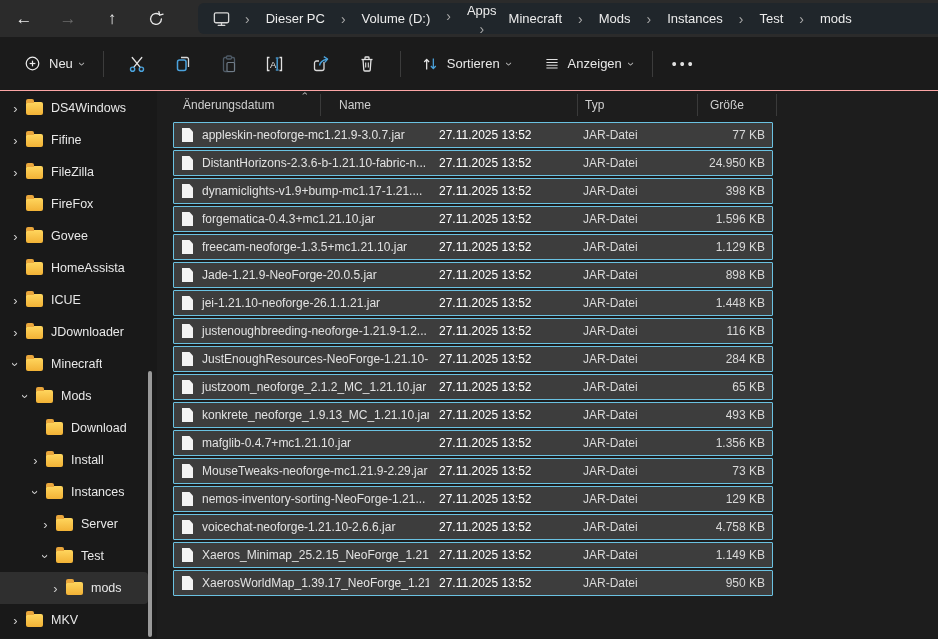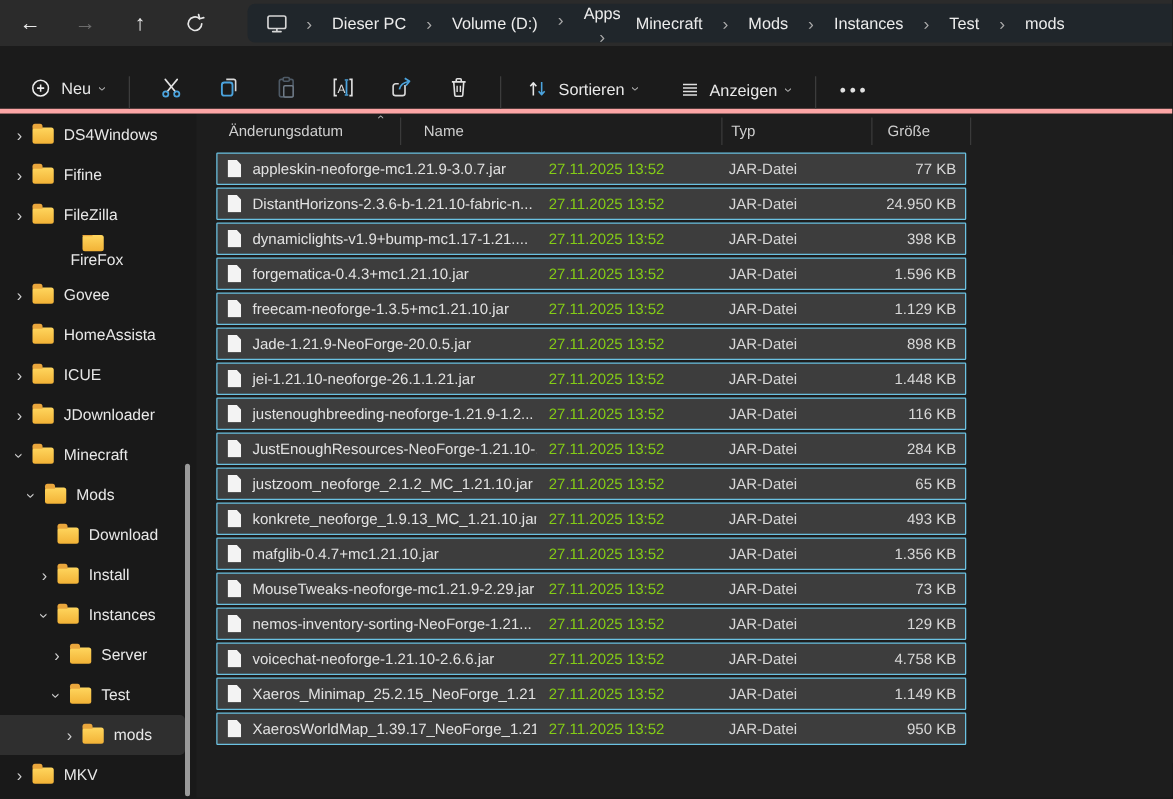--- a/index.html
+++ b/index.html
@@ -13,22 +13,22 @@
     font-size:17px; color:#e8e8e8; background:transparent; border:none; margin-right:12px; cursor:default; }
   .navbtn.disabled { color:#6b6b6b; }
   .addressbar { flex:1; height:31px; margin-left:14px; background:#20262b; border-radius:6px 0 0 6px;
     display:flex; align-items:center; padding:0 10px 0 14px; overflow:hidden; }
   .crumbs { display:flex; align-items:center; white-space:nowrap; }
   .crumb { font-size:13px; color:#ececec; padding:3px 6px; border-radius:4px; }
   .crumb-sep { font-size:14px; color:#a9a9a9; margin:0 10px; }
   .mon-icon { margin-right:4px; display:flex; }
 
   
-  .toolbar { height:54px; background:#1b1b1b; border-bottom:4px solid #fca5a5;
-    display:flex; align-items:flex-end; padding-left:14px; }
+  .toolbar { height:54px; background:#1b1b1b; border-bottom:1px solid #fca5a5;
+    display:flex; align-items:center; padding-left:14px; }
   .tbtn { display:flex; align-items:center; gap:7px; background:transparent; border:none;
     color:#e8e8e8; font-size:13px; padding:7px 9px; border-radius:5px; cursor:default; }
   .ticon { width:34px; height:34px; display:flex; align-items:center; justify-content:center;
     background:transparent; border:none; border-radius:5px; margin:0 6px; cursor:default; }
   .tsep { width:1px; height:26px; background:#3c3c3c; margin:0 10px; }
   .chev-d { display:inline-block; transform:rotate(90deg); font-size:12px; color:#b0b0b0; line-height:1; }
   .dots { color:#e0e0e0; font-size:14px; letter-spacing:3px; }
 
   
   .content { display:flex; height:547px; }
@@ -57,21 +57,21 @@
   .h-type { width:120px; padding-left:7px; }
   .h-size { width:80px;  padding-left:12px; border-right:1px solid #3a3a3a; }
   .sort-arrow { position:absolute; left:130px; top:-3px; transform:rotate(-90deg);
     font-size:10px; color:#b9b9b9; }
 
   .rows { margin-top:3px; }
   .file-row { display:flex; align-items:center; width:600px; height:26px; margin:0 0 2px 16px;
     background:#3d3d3d; border:1px solid #6bc2e2; border-radius:1px; cursor:default; }
   .cell { font-size:12px; color:#e2e2e2; white-space:nowrap; overflow:hidden; }
   .c-name { width:255px; display:flex; align-items:center; gap:9px; padding-left:8px; flex:none; }
-  .c-date { width:147px; padding-left:10px; color:#84cc16; flex:none; }
+  .c-date { width:147px; padding-left:10px; color:#ffffff; flex:none; }
   .c-type { width:120px; padding-left:7px; color:#d8d8d8; flex:none; }
   .c-size { flex:1; text-align:right; padding-right:7px; color:#d8d8d8; }
   .file-icon { width:11px; height:14px; flex:none; background:#f3f3f3;
     clip-path:polygon(0 0,68% 0,100% 27%,100% 100%,0 100%); }
   svg { display:block; }
 </style>
 </head>
 <body>
 
 <div class="window">
@@ -236,21 +236,21 @@
     <span class="folder-icon"></span>
     <span class="tree-label">Fifine</span>
   </div>
 
   <div class="tree-item" style="padding-left: 7px;">
     <span class="tree-chev">›</span>
     <span class="folder-icon"></span>
     <span class="tree-label">FileZilla</span>
   </div>
 
-  <div class="tree-item" style="padding-left: 7px; flex-direction: column;">
+  <div class="tree-item" style="padding-left: 7px;">
     <span class="tree-chev"></span>
     <span class="folder-icon"></span>
     <span class="tree-label">FireFox</span>
   </div>
 
   <div class="tree-item" style="padding-left: 7px;">
     <span class="tree-chev">›</span>
     <span class="folder-icon"></span>
     <span class="tree-label">Govee</span>
   </div>

